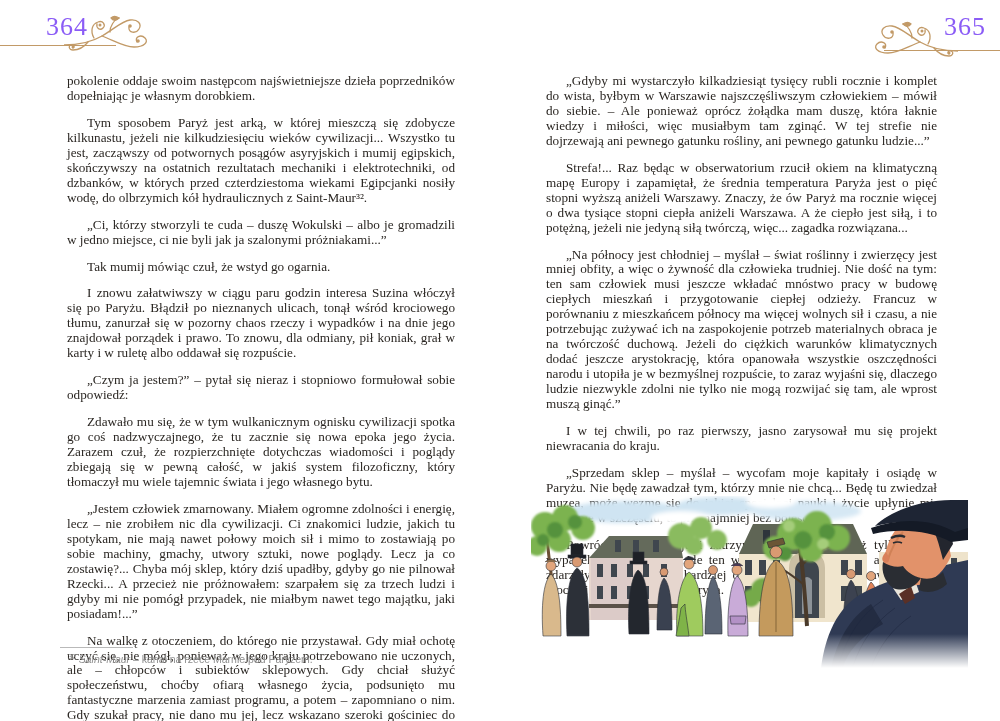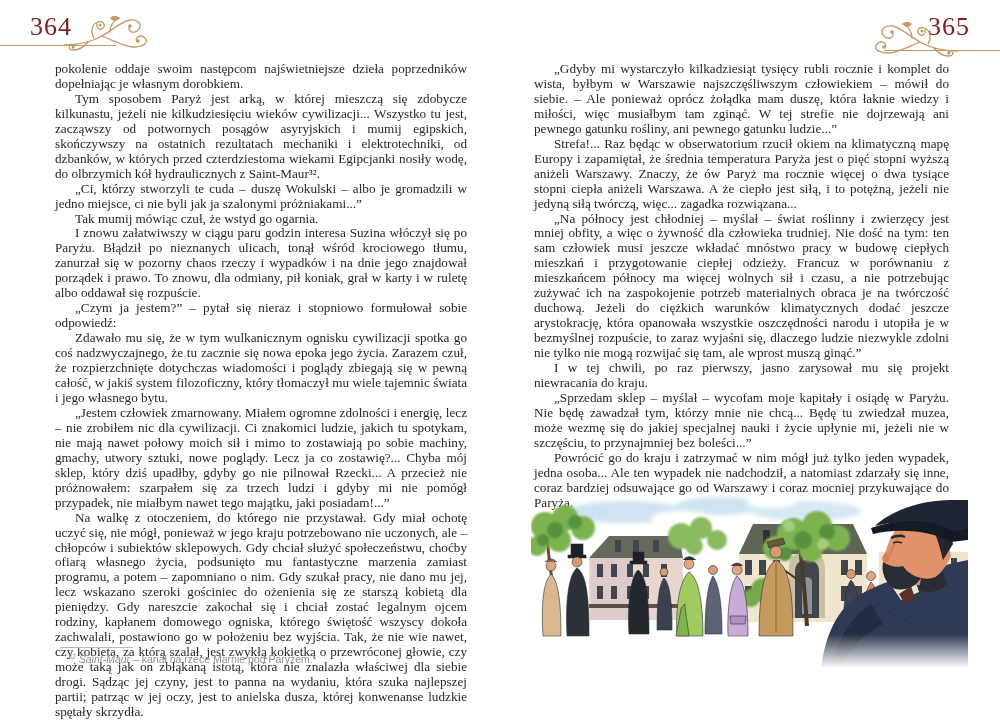--- a/index.html
+++ b/index.html
@@ -6,39 +6,39 @@
     --ink:#2a2622;
     --gold:#c29a67;
     --foot-gray:#8f8f8f;
   }
   html,body{margin:0;padding:0;}
   body{
     width:1000px;height:721px;background:#ffffff;position:relative;
     font-family:"Liberation Serif", serif; overflow:hidden;
   }
   .page-number{
-    position:absolute;top:12px;font-size:26px;color:#7f1d1d;letter-spacing:1px;
+    position:absolute;top:12px;font-size:26px;color:#8b5cf6;letter-spacing:1px;margin-left:16px;
   }
   .pn-left{left:30px;}
   .pn-right{left:928px;}
   .header-rule{
     position:absolute;height:1px;background:var(--gold);width:116px;
   }
   .rule-left{left:0;top:45px;}
   .rule-right{left:884px;top:50px;}
   .flourish{position:absolute;width:92px;height:42px;}
   .flourish-left{left:64px;top:14px;}
   .flourish-right{left:866px;top:20px;transform:scaleX(-1);}
   .text-col{
     position:absolute;color:var(--ink);
     font-size:13.2px;line-height:14.95px;text-align:justify;
   }
   .col-left{left:55px;top:62px;width:412px;}
   .col-right{left:534px;top:62px;width:415px;}
-  .text-col p{margin:0;}
+  .text-col p{margin:12px;}
   .text-col p.indent{text-indent:20px;}
   .footnote-rule{
     position:absolute;left:60px;top:647px;width:73px;height:1px;background:#b9b9b9;
   }
   .footnote{
     position:absolute;left:68px;top:653px;width:380px;
     font-family:"Liberation Sans", sans-serif;font-size:10.5px;color:var(--foot-gray);
   }
   .footnote sup{font-size:7px;line-height:0;}
   .footnote .fn-term{font-style:italic;}

